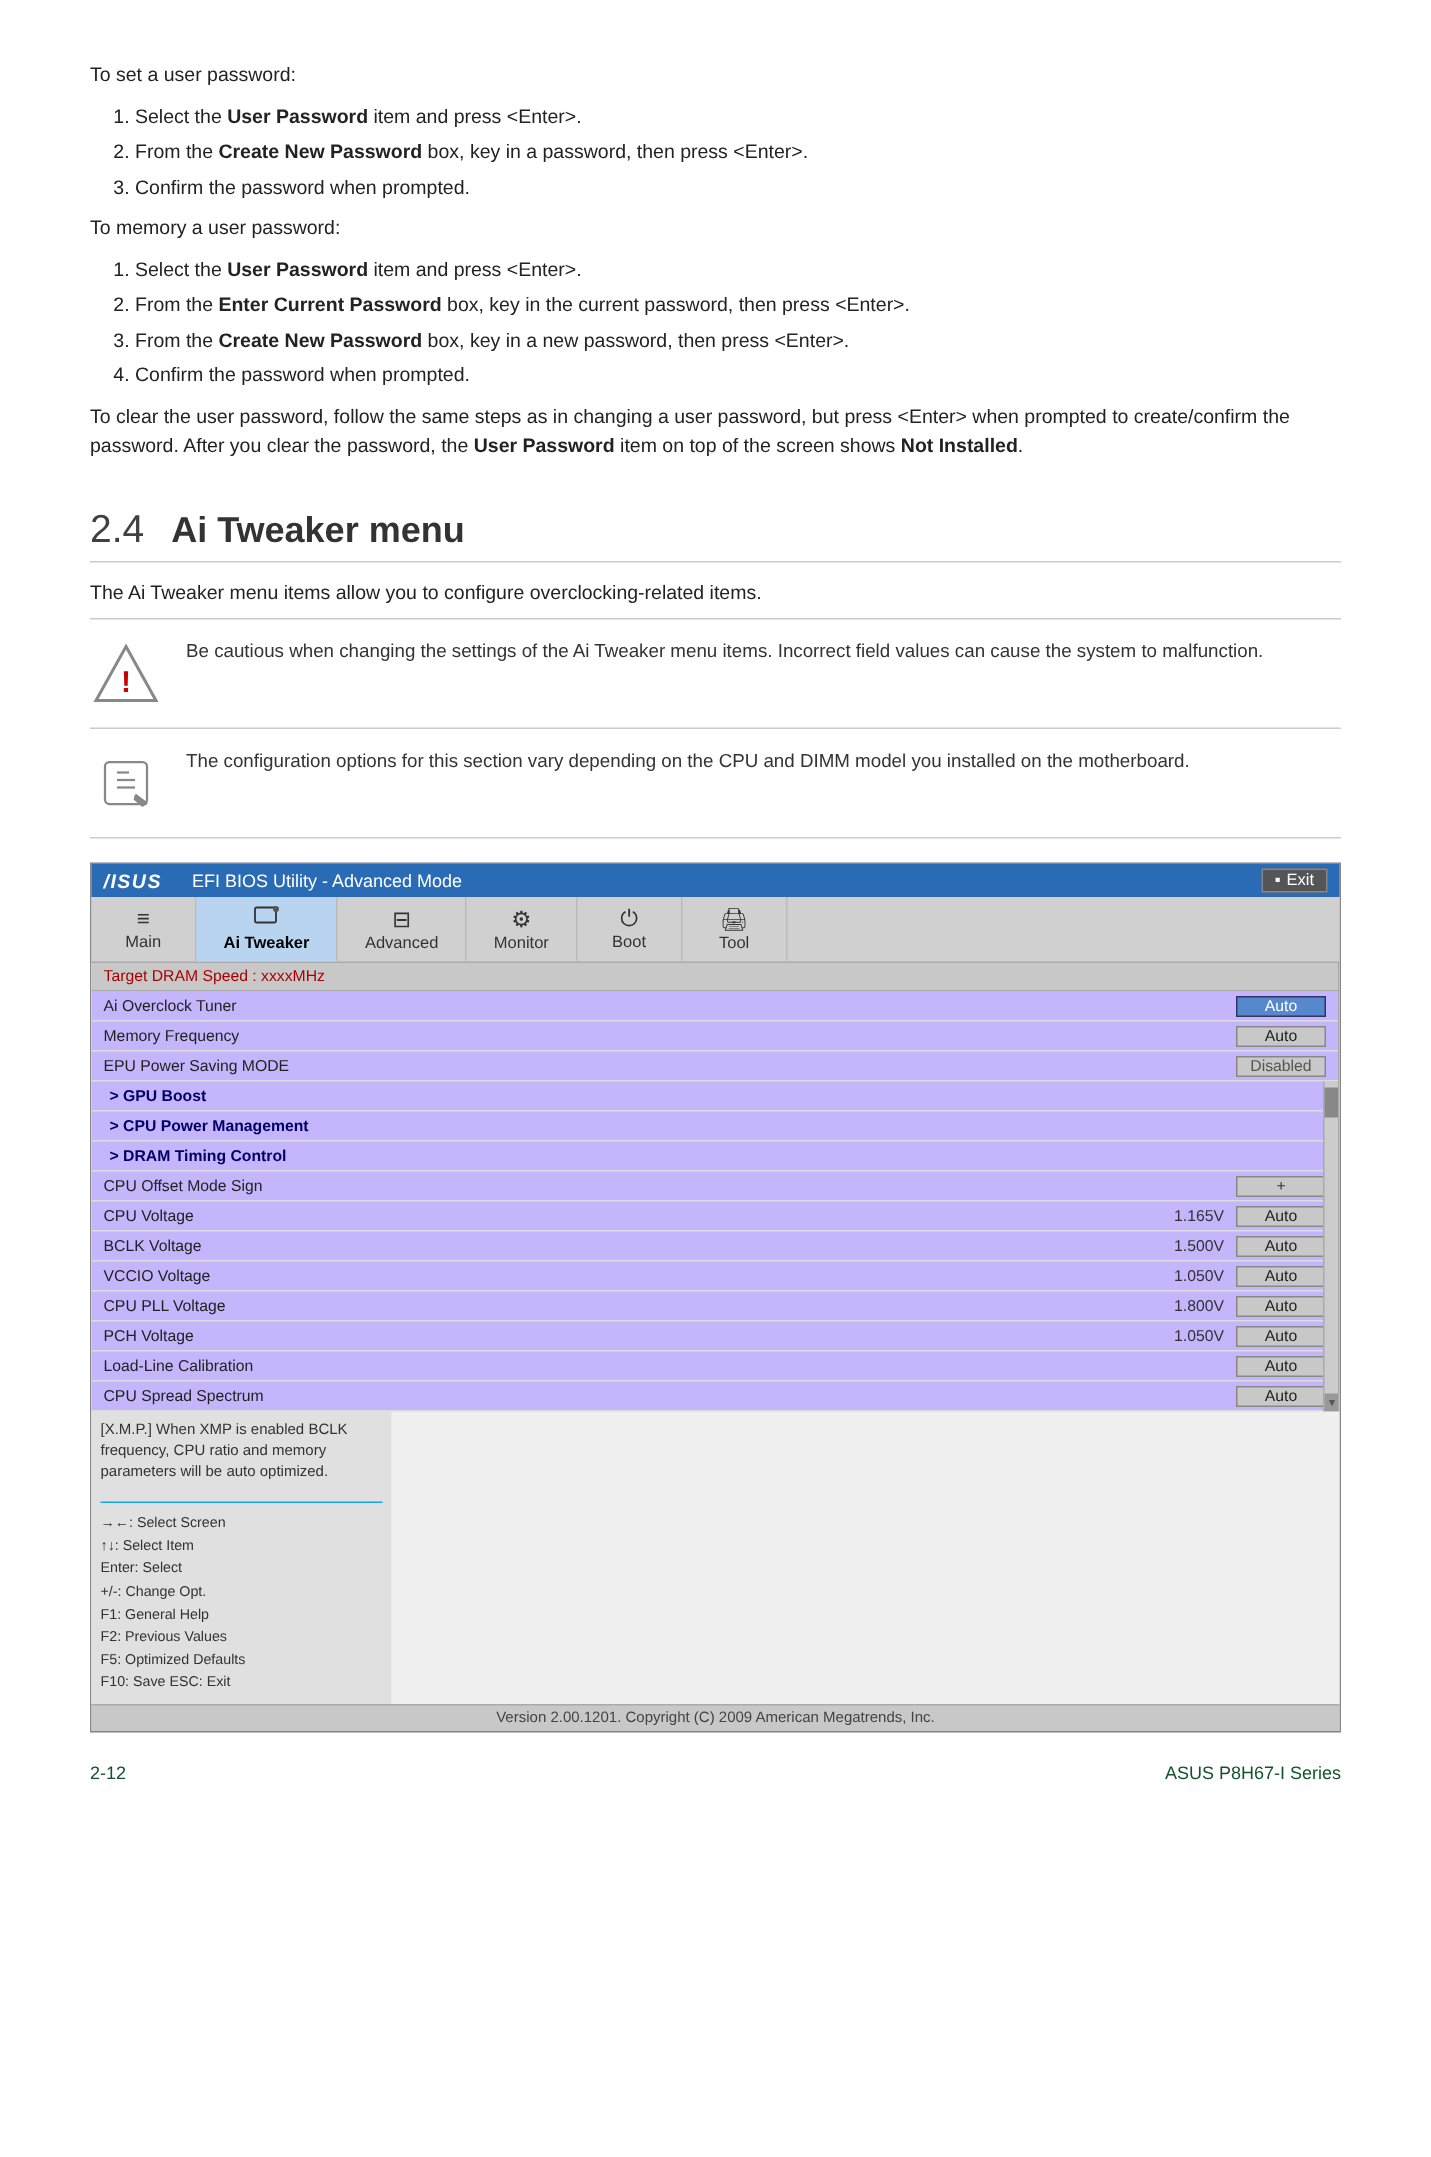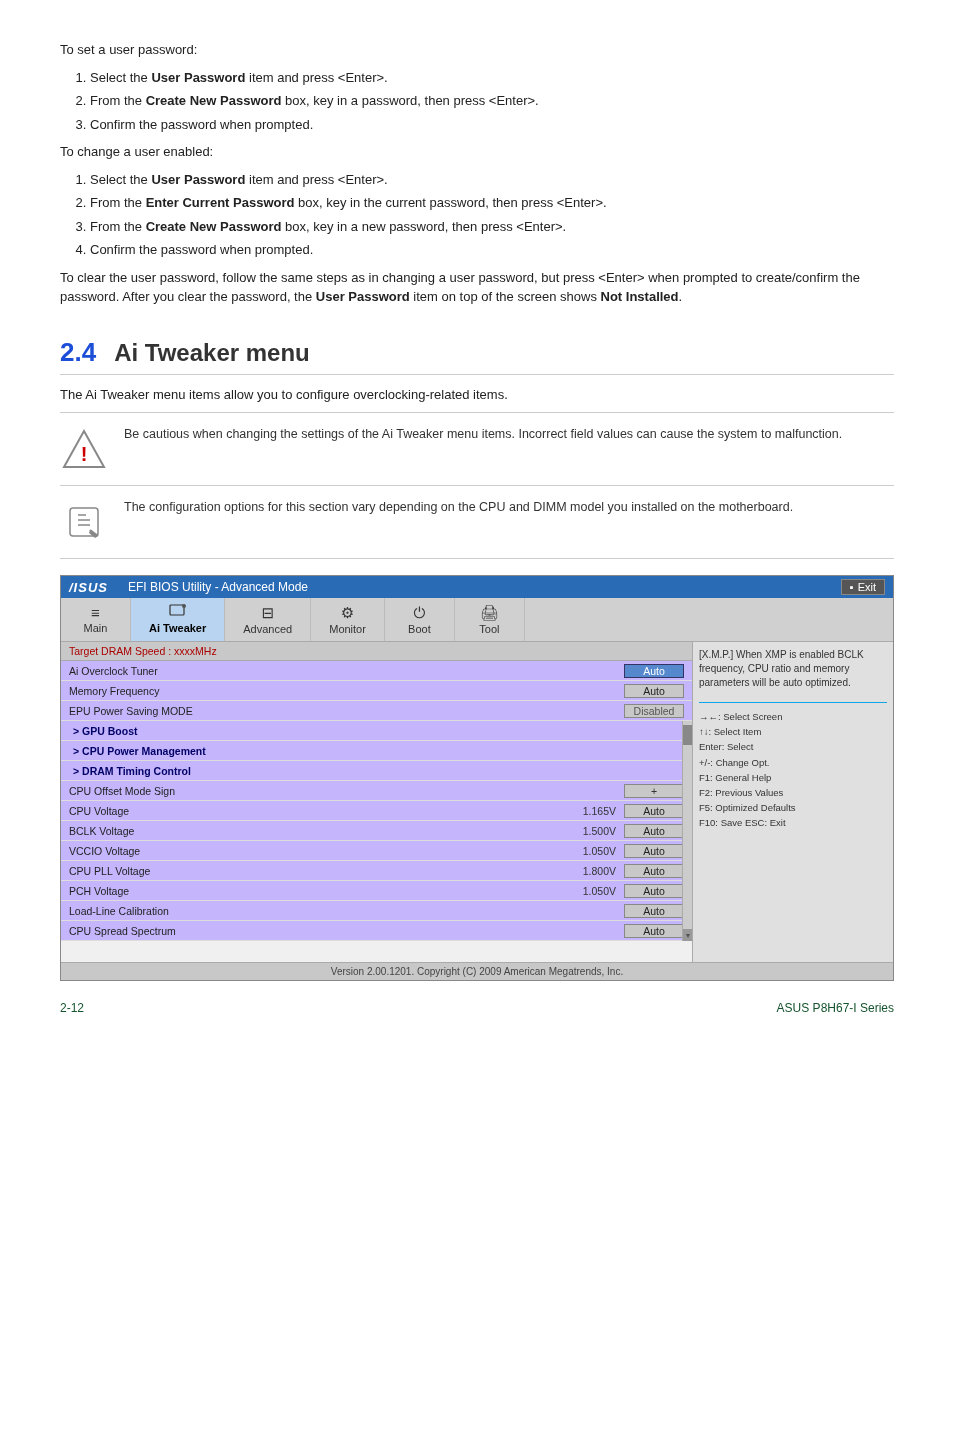--- a/index.html
+++ b/index.html
@@ -25,22 +25,22 @@
 
     .section-header {
       display: flex;
       align-items: baseline;
       margin: 30px 0 10px 0;
       border-bottom: 1px solid #ccc;
       padding-bottom: 6px;
     }
     .section-number {
       font-size: 26px;
-      font-weight: bold;
-      color: #1d4ed8;
+      font-weight: normal;
+      color: #404040;
       margin-right: 18px;
     }
     .section-title {
       font-size: 24px;
       font-weight: bold;
       color: #333;
     }
 
     .notice-box {
       display: flex;
@@ -130,20 +130,21 @@
     .bios-nav-item .nav-icon {
       font-size: 15px;
       display: block;
       margin-bottom: 1px;
     }
 
     .bios-body {
       display: flex;
       background: #f0f0f0;
       min-height: 320px;
+      flex-direction: column;
     }
 
     .bios-main {
       flex: 1;
       border-right: 1px solid #aaa;
       overflow: hidden;
     }
 
     .bios-target-row {
       background: #c8c8c8;
@@ -249,21 +250,21 @@
 
 <div class="content">
 
   <p>To set a user password:</p>
   <ol>
     <li>Select the <strong>User Password</strong> item and press &lt;Enter&gt;.</li>
     <li>From the <strong>Create New Password</strong> box, key in a password, then press &lt;Enter&gt;.</li>
     <li>Confirm the password when prompted.</li>
   </ol>
 
-  <p>To change a user enabled:</p>
+  <p>To memory a user password:</p>
   <ol>
     <li>Select the <strong>User Password</strong> item and press &lt;Enter&gt;.</li>
     <li>From the <strong>Enter Current Password</strong> box, key in the current password, then press &lt;Enter&gt;.</li>
     <li>From the <strong>Create New Password</strong> box, key in a new password, then press &lt;Enter&gt;.</li>
     <li>Confirm the password when prompted.</li>
   </ol>
 
   <p>
     To clear the user password, follow the same steps as in changing a user password, but press &lt;Enter&gt; when prompted to create/confirm the password. After you clear the password, the <strong>User Password</strong> item on top of the screen shows <strong>Not Installed</strong>.
   </p>

